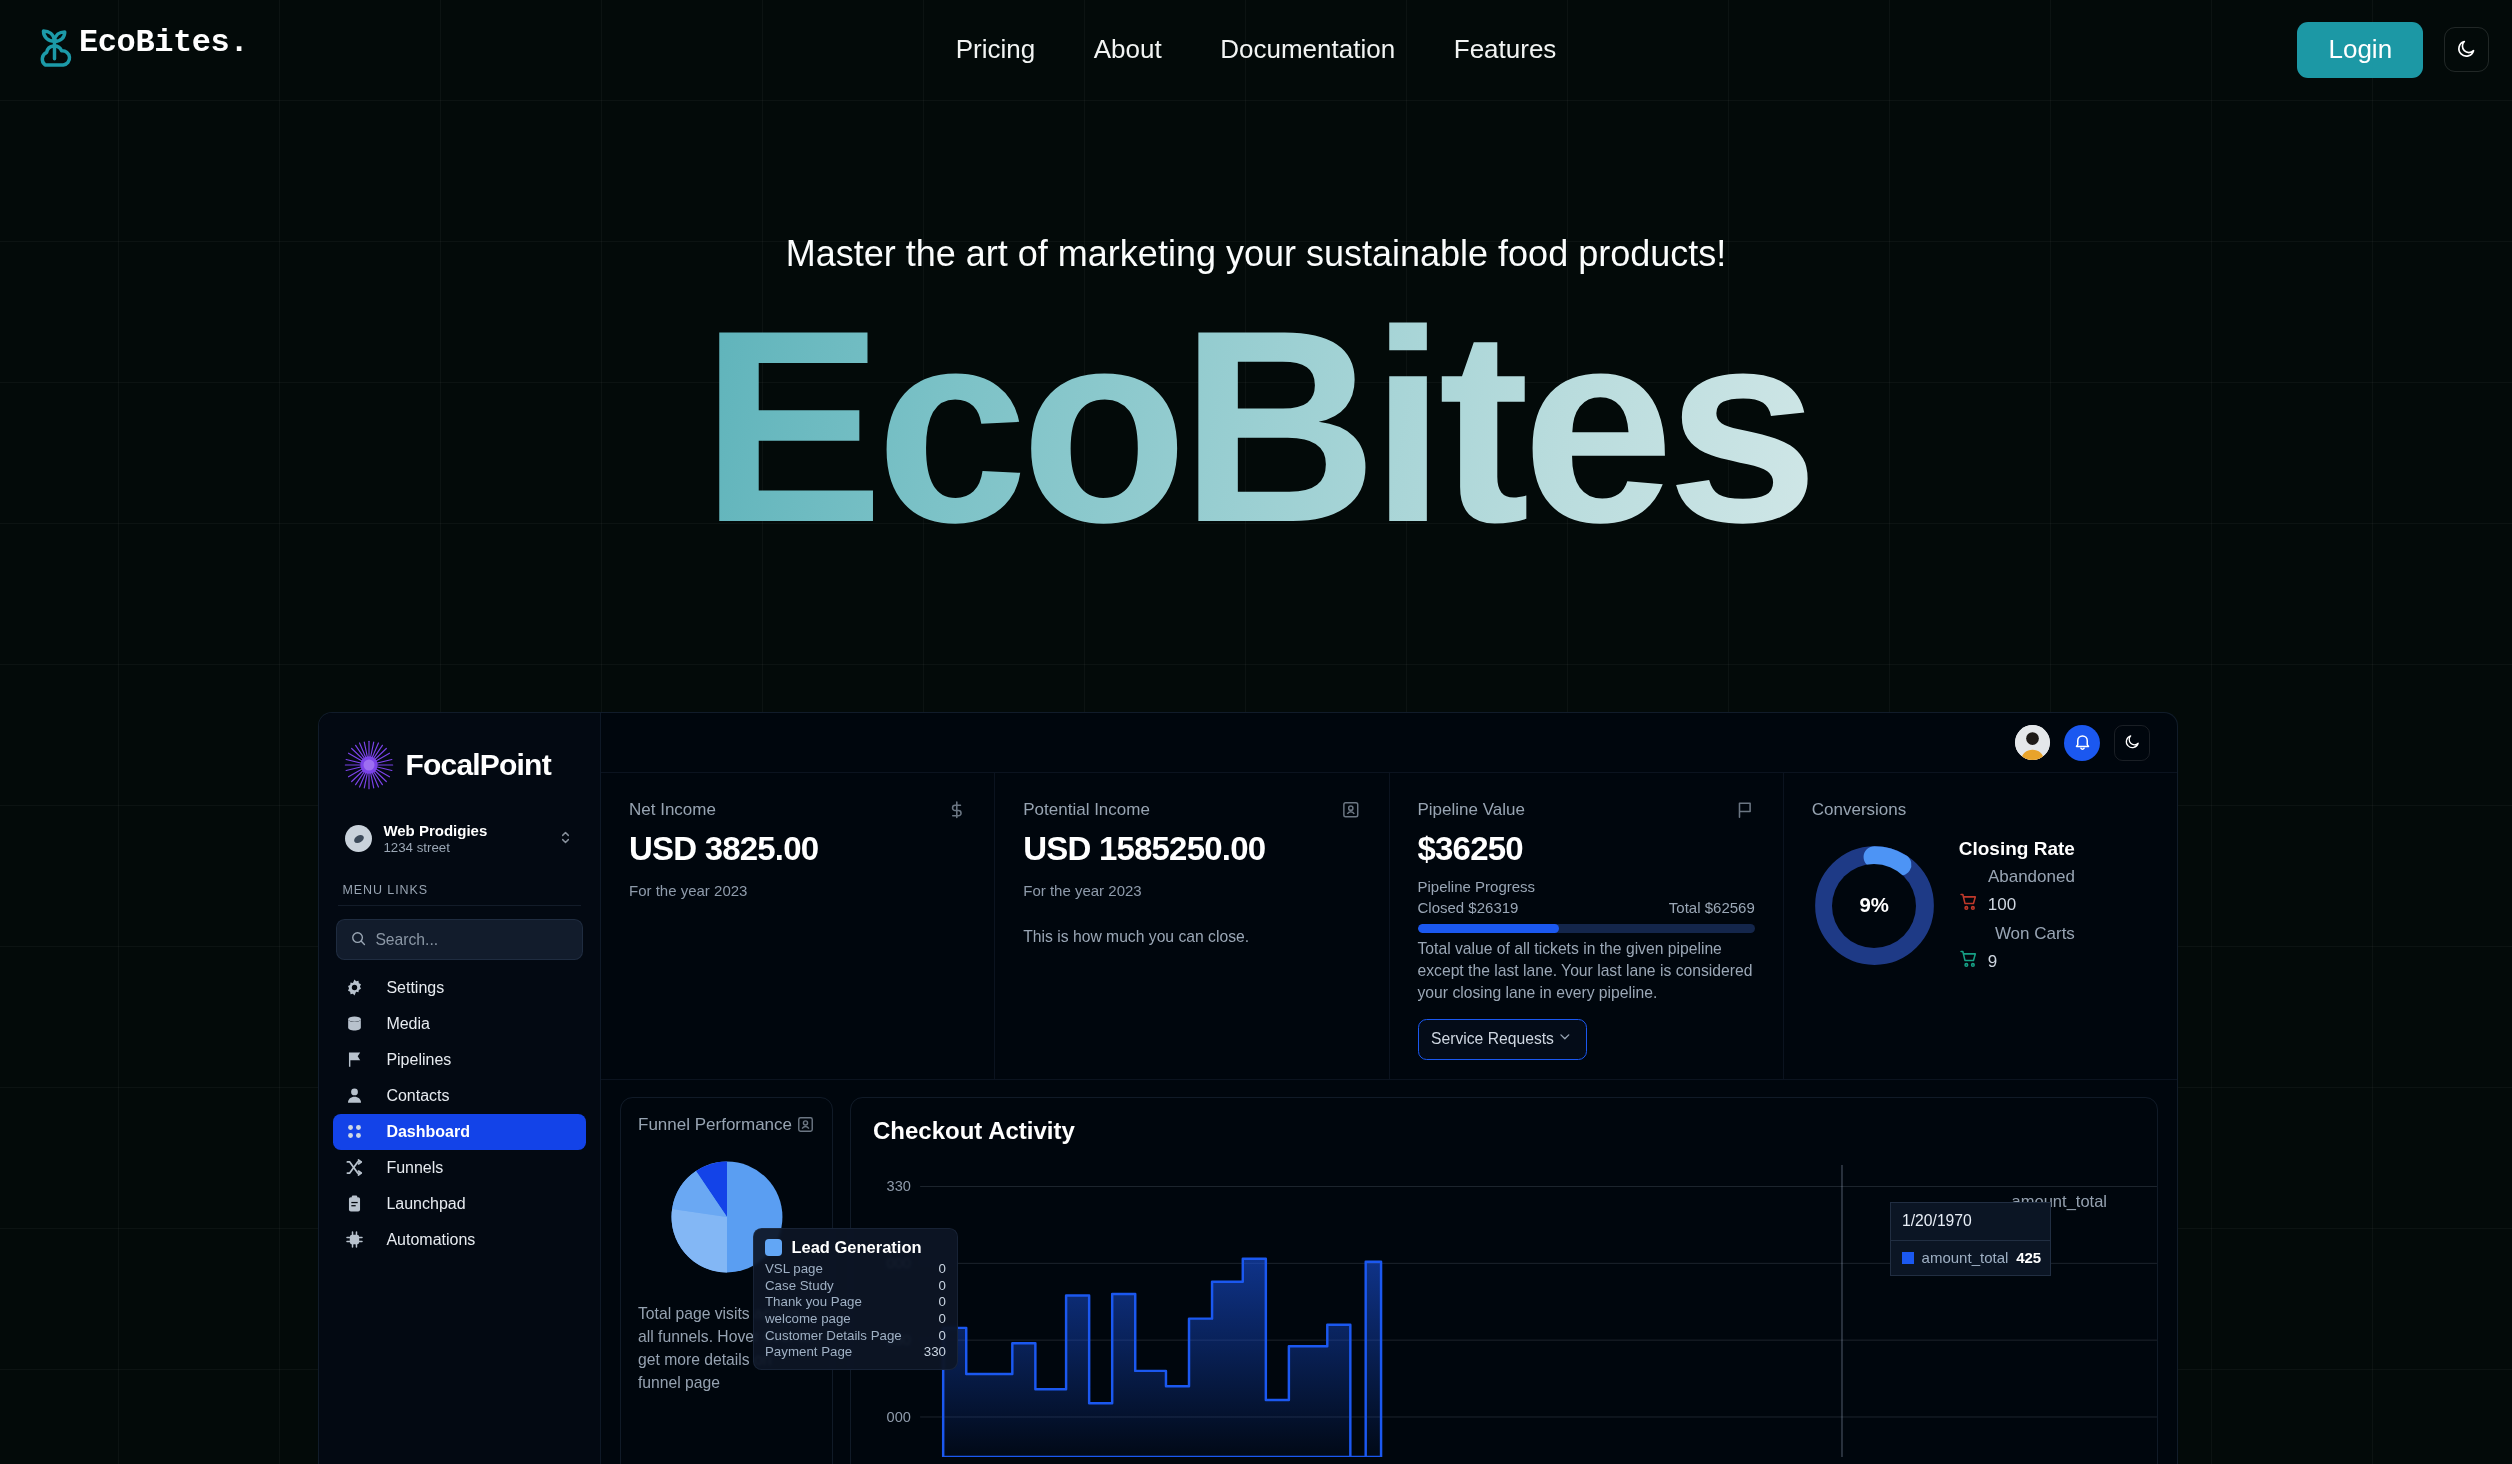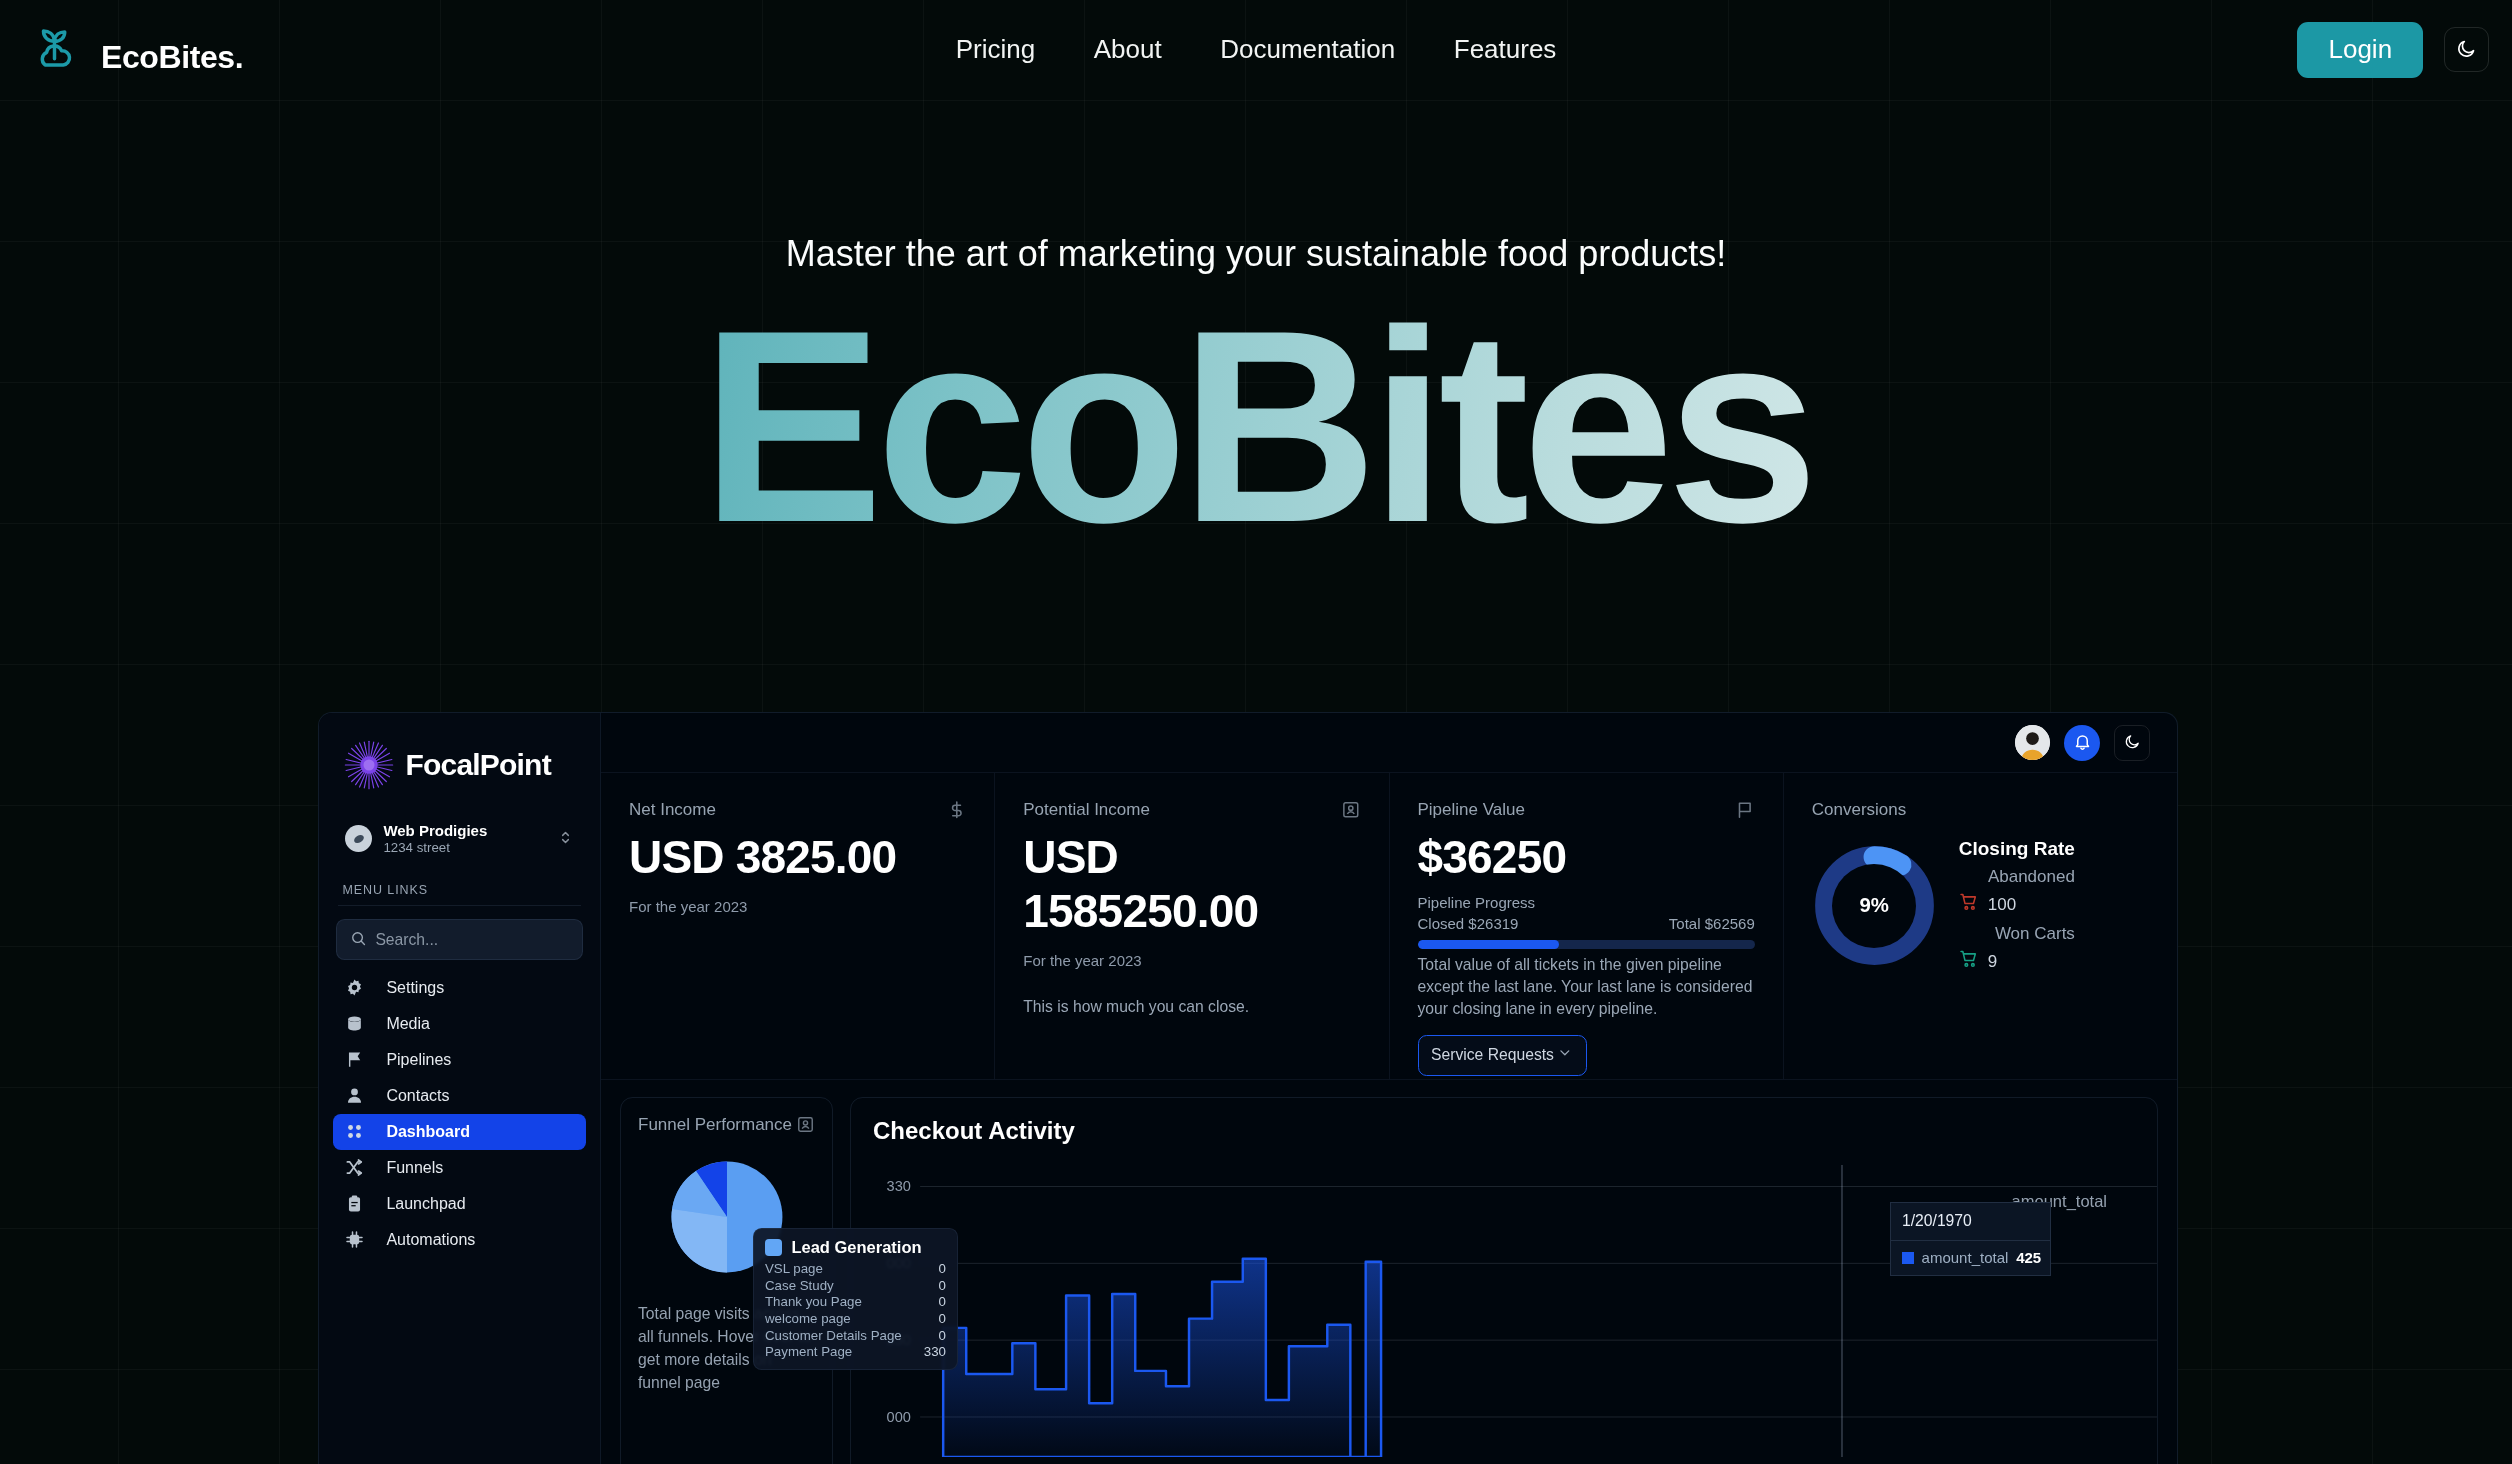--- a/index.html
+++ b/index.html
@@ -18,21 +18,21 @@
       linear-gradient(to bottom, rgba(255,255,255,.035) 0.8px, transparent 0.8px);
     background-size:161px 141px;
     background-position:-43px -41px;
     pointer-events:none;
   }
   
   #navbar{
     position:absolute; top:0; left:0; width:2512px; height:99px;
     display:flex; align-items:center; z-index:5;
   }
-  .brand{ display:flex; align-items:flex-end; gap:22px; margin-left:30px; }
+  .brand{ display:flex; align-items:flex-start; gap:0; margin-left:30px;font-family:Liberation Mono, monospace; }
   .brand-mark{ width:49px; height:52px; }
   .brand-text{ font-size:32px; font-weight:bold; letter-spacing:-0.4px; color:#fff; }
   .nav-links{
     position:absolute; left:50%; transform:translateX(-50%);
     display:flex; align-items:center; gap:43px;
   }
   .nav-link{
     font-size:26px; color:#f2f4f3; text-decoration:none;
     padding:6.3px 7.8px; cursor:pointer; white-space:nowrap;
   }
@@ -147,21 +147,21 @@
   }
   .stat-card{
     flex:1 1 0; min-width:0; padding:27px 28px 20.4px 28px;
     border-right:0.8px solid rgba(120,160,220,.09);
     position:relative;
   }
   .stat-card:last-child{ border-right:none; }
   .sc-head{ display:flex; align-items:flex-start; justify-content:space-between; }
   .sc-title{ font-size:17px; color:#97a4b2; font-weight:400; }
   .sc-icon{ opacity:.7; }
-  .sc-value{ font-size:46px; font-weight:bold; letter-spacing:-0.8px; margin-top:7.8px; color:#fff; }
+  .sc-value{ font-size:33px; font-weight:bold; letter-spacing:-0.8px; margin-top:7.8px; color:#fff; }
   .sc-sub{ font-size:15px; color:#8e9bab; margin-top:14px; }
   .sc-desc{ font-size:15.7px; color:#9aa7b6; margin-top:27px; line-height:1.42; }
   .pp-label{ font-size:15px; color:#99a6b5; margin-top:9.4px; }
   .pp-row{ display:flex; justify-content:space-between; font-size:15px; color:#9aa7b6; margin-top:4.7px; }
   .pp-bar{ height:8.6px; border-radius:4.7px; background:#14264b; margin-top:7.8px; overflow:hidden; }
   .pp-fill{ height:100%; background:#1b58f0; border-radius:4.7px; }
   #pipeline-select{
     margin-top:14px; height:41px; width:169px;
     background:#040c18; border:1.6px solid #1b58f0; border-radius:8.6px;
     display:flex; align-items:center; justify-content:space-between;

